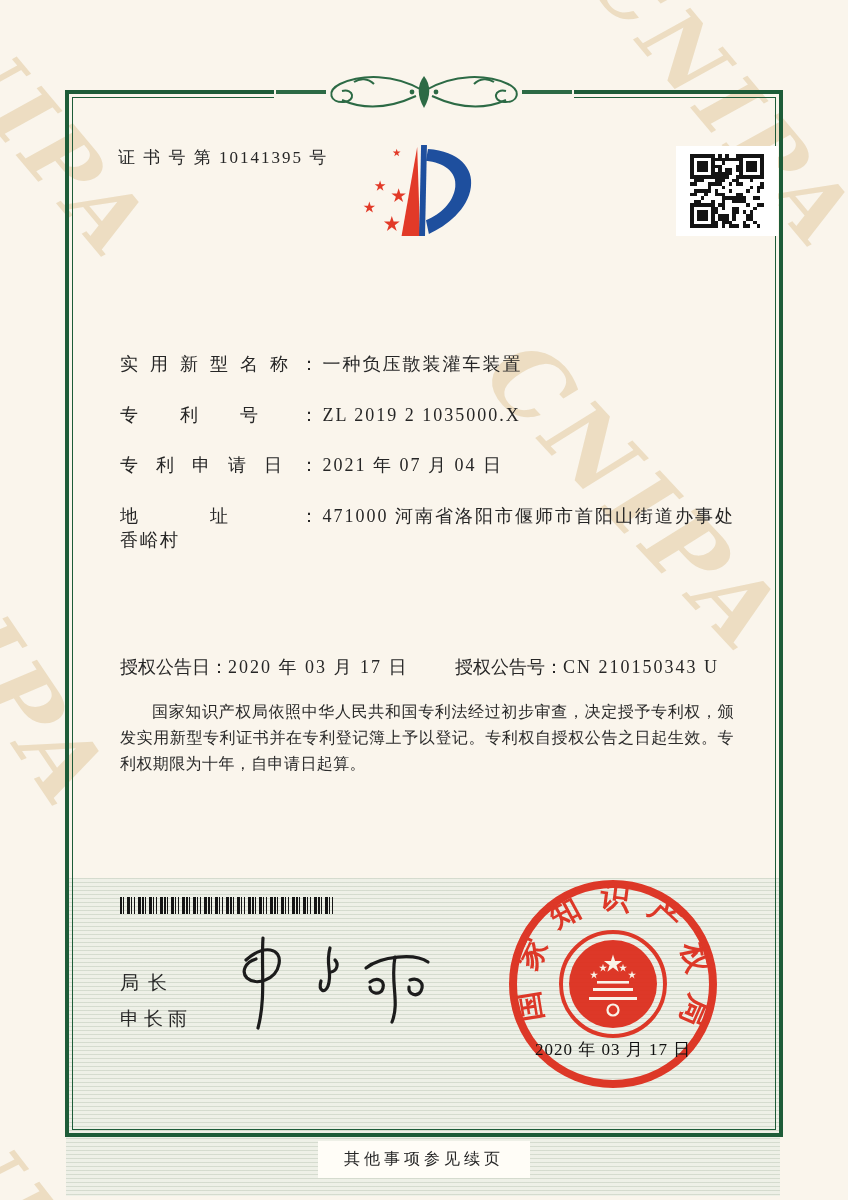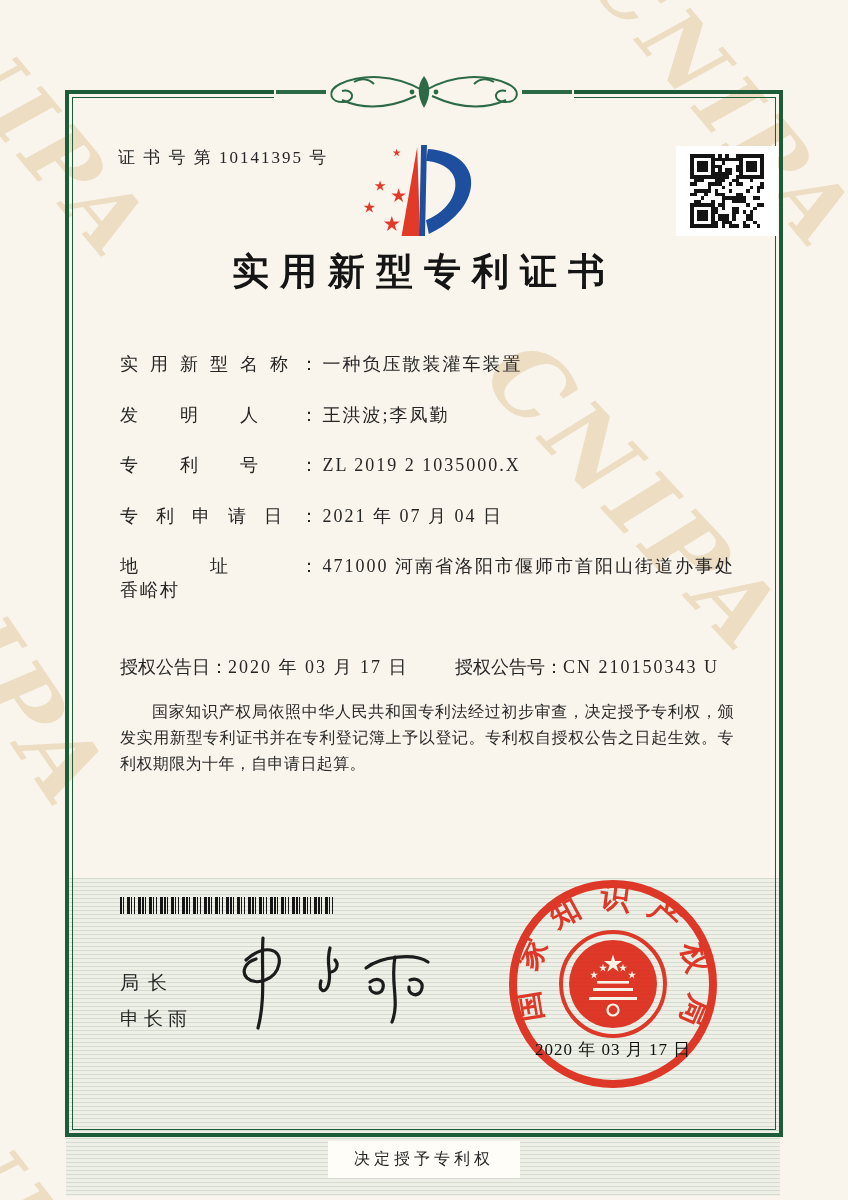--- a/index.html
+++ b/index.html
@@ -326,30 +326,25 @@
           <i style="grid-row:21;grid-column:10;"></i>
           <i style="grid-row:21;grid-column:12;"></i>
           <i style="grid-row:21;grid-column:13;"></i>
           <i style="grid-row:21;grid-column:14;"></i>
           <i style="grid-row:21;grid-column:16;"></i>
           <i style="grid-row:21;grid-column:17;"></i>
           <i style="grid-row:21;grid-column:20;"></i>
         </div>
     </div>
 
-    <div class="title">实用新型专利证书</div>
 
     <div class="fields">
       <div class="frow">
         <span class="f-label">实用新型名称：</span>
         <span class="f-value">一种负压散装灌车装置</span>
-      </div>
-      <div class="frow">
-        <span class="f-label">发明人：</span>
-        <span class="f-value">王洪波;李凤勤</span>
       </div>
       <div class="frow">
         <span class="f-label">专利号：</span>
         <span class="f-value">ZL 2019 2 1035000.X</span>
       </div>
       <div class="frow">
         <span class="f-label">专利申请日：</span>
         <span class="f-value">2021 年 07 月 04 日</span>
       </div>
       <div class="frow">
@@ -408,15 +403,15 @@
             <rect x="92" y="105" width="32" height="2.6"></rect>
             <rect x="88" y="112" width="40" height="3"></rect>
             <rect x="84" y="121" width="48" height="3"></rect>
           </g>
           <circle cx="108" cy="134" r="5.5" fill="none" stroke="#fbf4e9" stroke-width="2.2"></circle>
         </g>
       </svg>
     </div>
     <div class="seal-date">2020 年 03 月 17 日</div>
 
-    <div class="cont-note">决定授予专利权</div>
+    <div class="cont-note">其他事项参见续页</div>
   </div>
 </div>
 
 </body></html>

